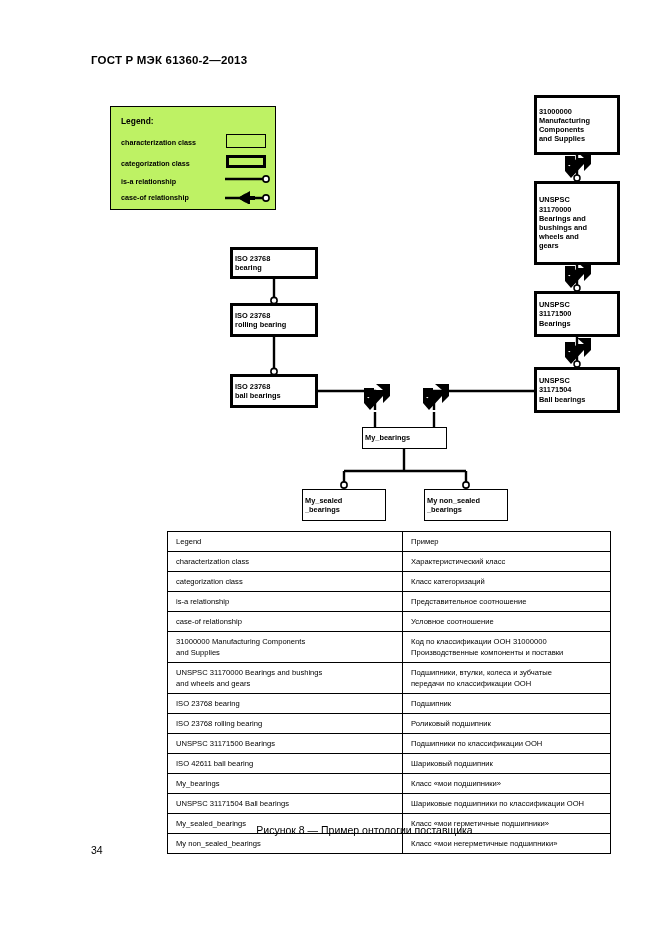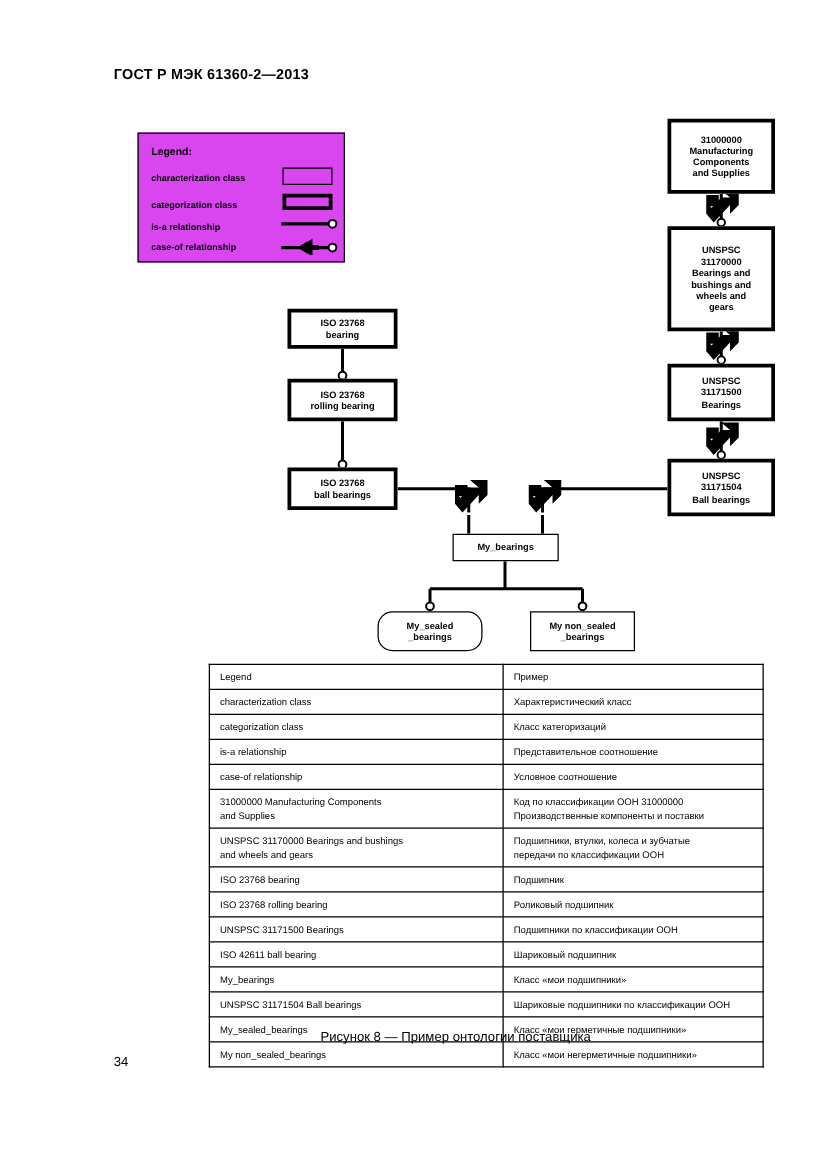--- a/index.html
+++ b/index.html
@@ -64,21 +64,21 @@
   }
 
   
   .legend-box {
     position: absolute;
     left: 76px;
     top: 106px;
     width: 166px;
     height: 104px;
     border: 1.2px solid #000;
-    background: #d946ef;
+    background: #bef264;
     box-sizing: border-box;
   }
   .legend-title {
     position: absolute;
     left: 10px;
     top: 9px;
     font-size: 8.4px;
     font-weight: bold;
   }
   .legend-row-label {
@@ -124,21 +124,20 @@
     top: 83px;
     width: 48px;
     height: 14px;
   }
 
   
   .node {
     position: absolute;
     box-sizing: border-box;
     background: #fff;
-    text-align: center;
     font-size: 7.4px;
     font-weight: bold;
     line-height: 9.2px;
     display: flex;
     align-items: center;
     justify-content: center;
     padding: 1px 2px;
     z-index: 4;
   }
   .node.thin  { border: 1.3px solid #000; }
@@ -152,21 +151,21 @@
   #n-iso-ball           { left: 196px; top: 374px; width: 88px; height: 34px; }
 
   
   #n-unspsc-31000000    { left: 500px; top: 95px; width: 86px; height: 60px; }
   #n-unspsc-31170000    { left: 500px; top: 181px; width: 86px; height: 84px; }
   #n-unspsc-31171500    { left: 500px; top: 291px; width: 86px; height: 46px; }
   #n-unspsc-31171504    { left: 500px; top: 367px; width: 86px; height: 46px; }
 
   
   #n-my-bearings        { left: 328px; top: 427px; width: 85px; height: 22px; }
-  #n-my-sealed          { left: 268px; top: 489px; width: 84px; height: 32px; border-radius: 12px; }
+  #n-my-sealed          { left: 268px; top: 489px; width: 84px; height: 32px; }
   #n-my-non-sealed      { left: 390px; top: 489px; width: 84px; height: 32px; }
 
   
   .connectors {
     position: absolute;
     left: 0; top: 0;
     width: 661px;
     height: 530px;
     z-index: 2;
   }

